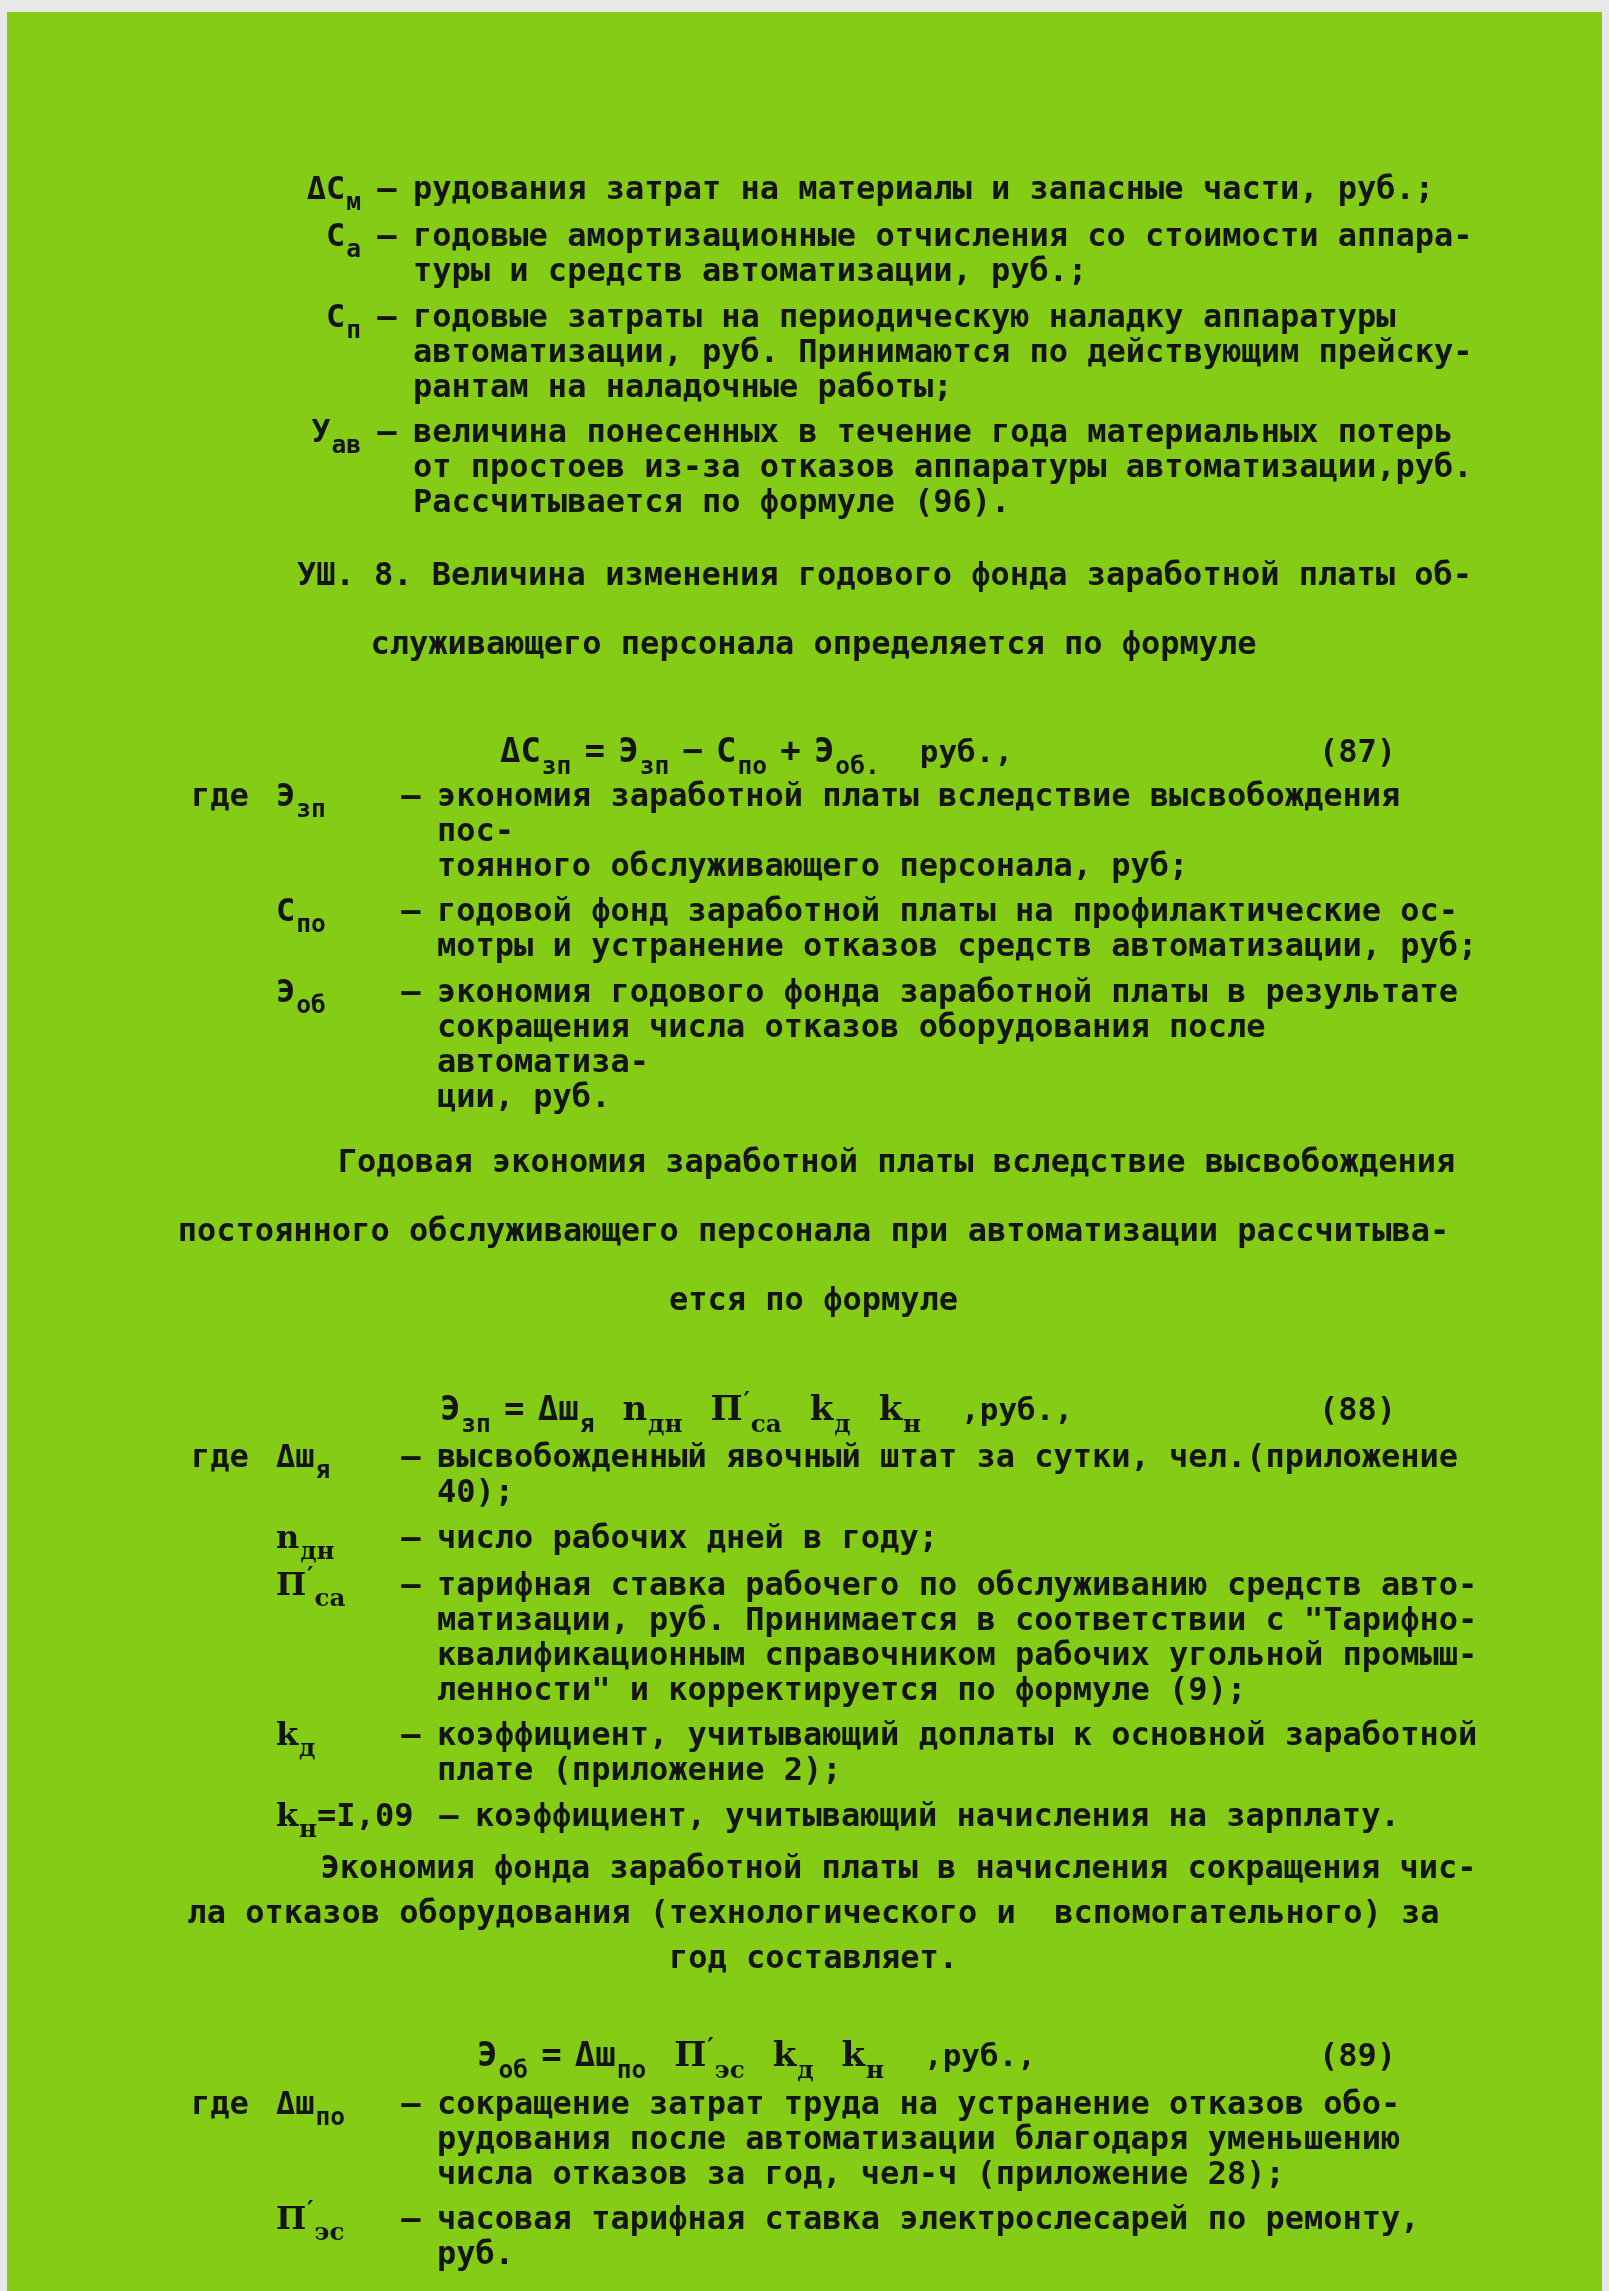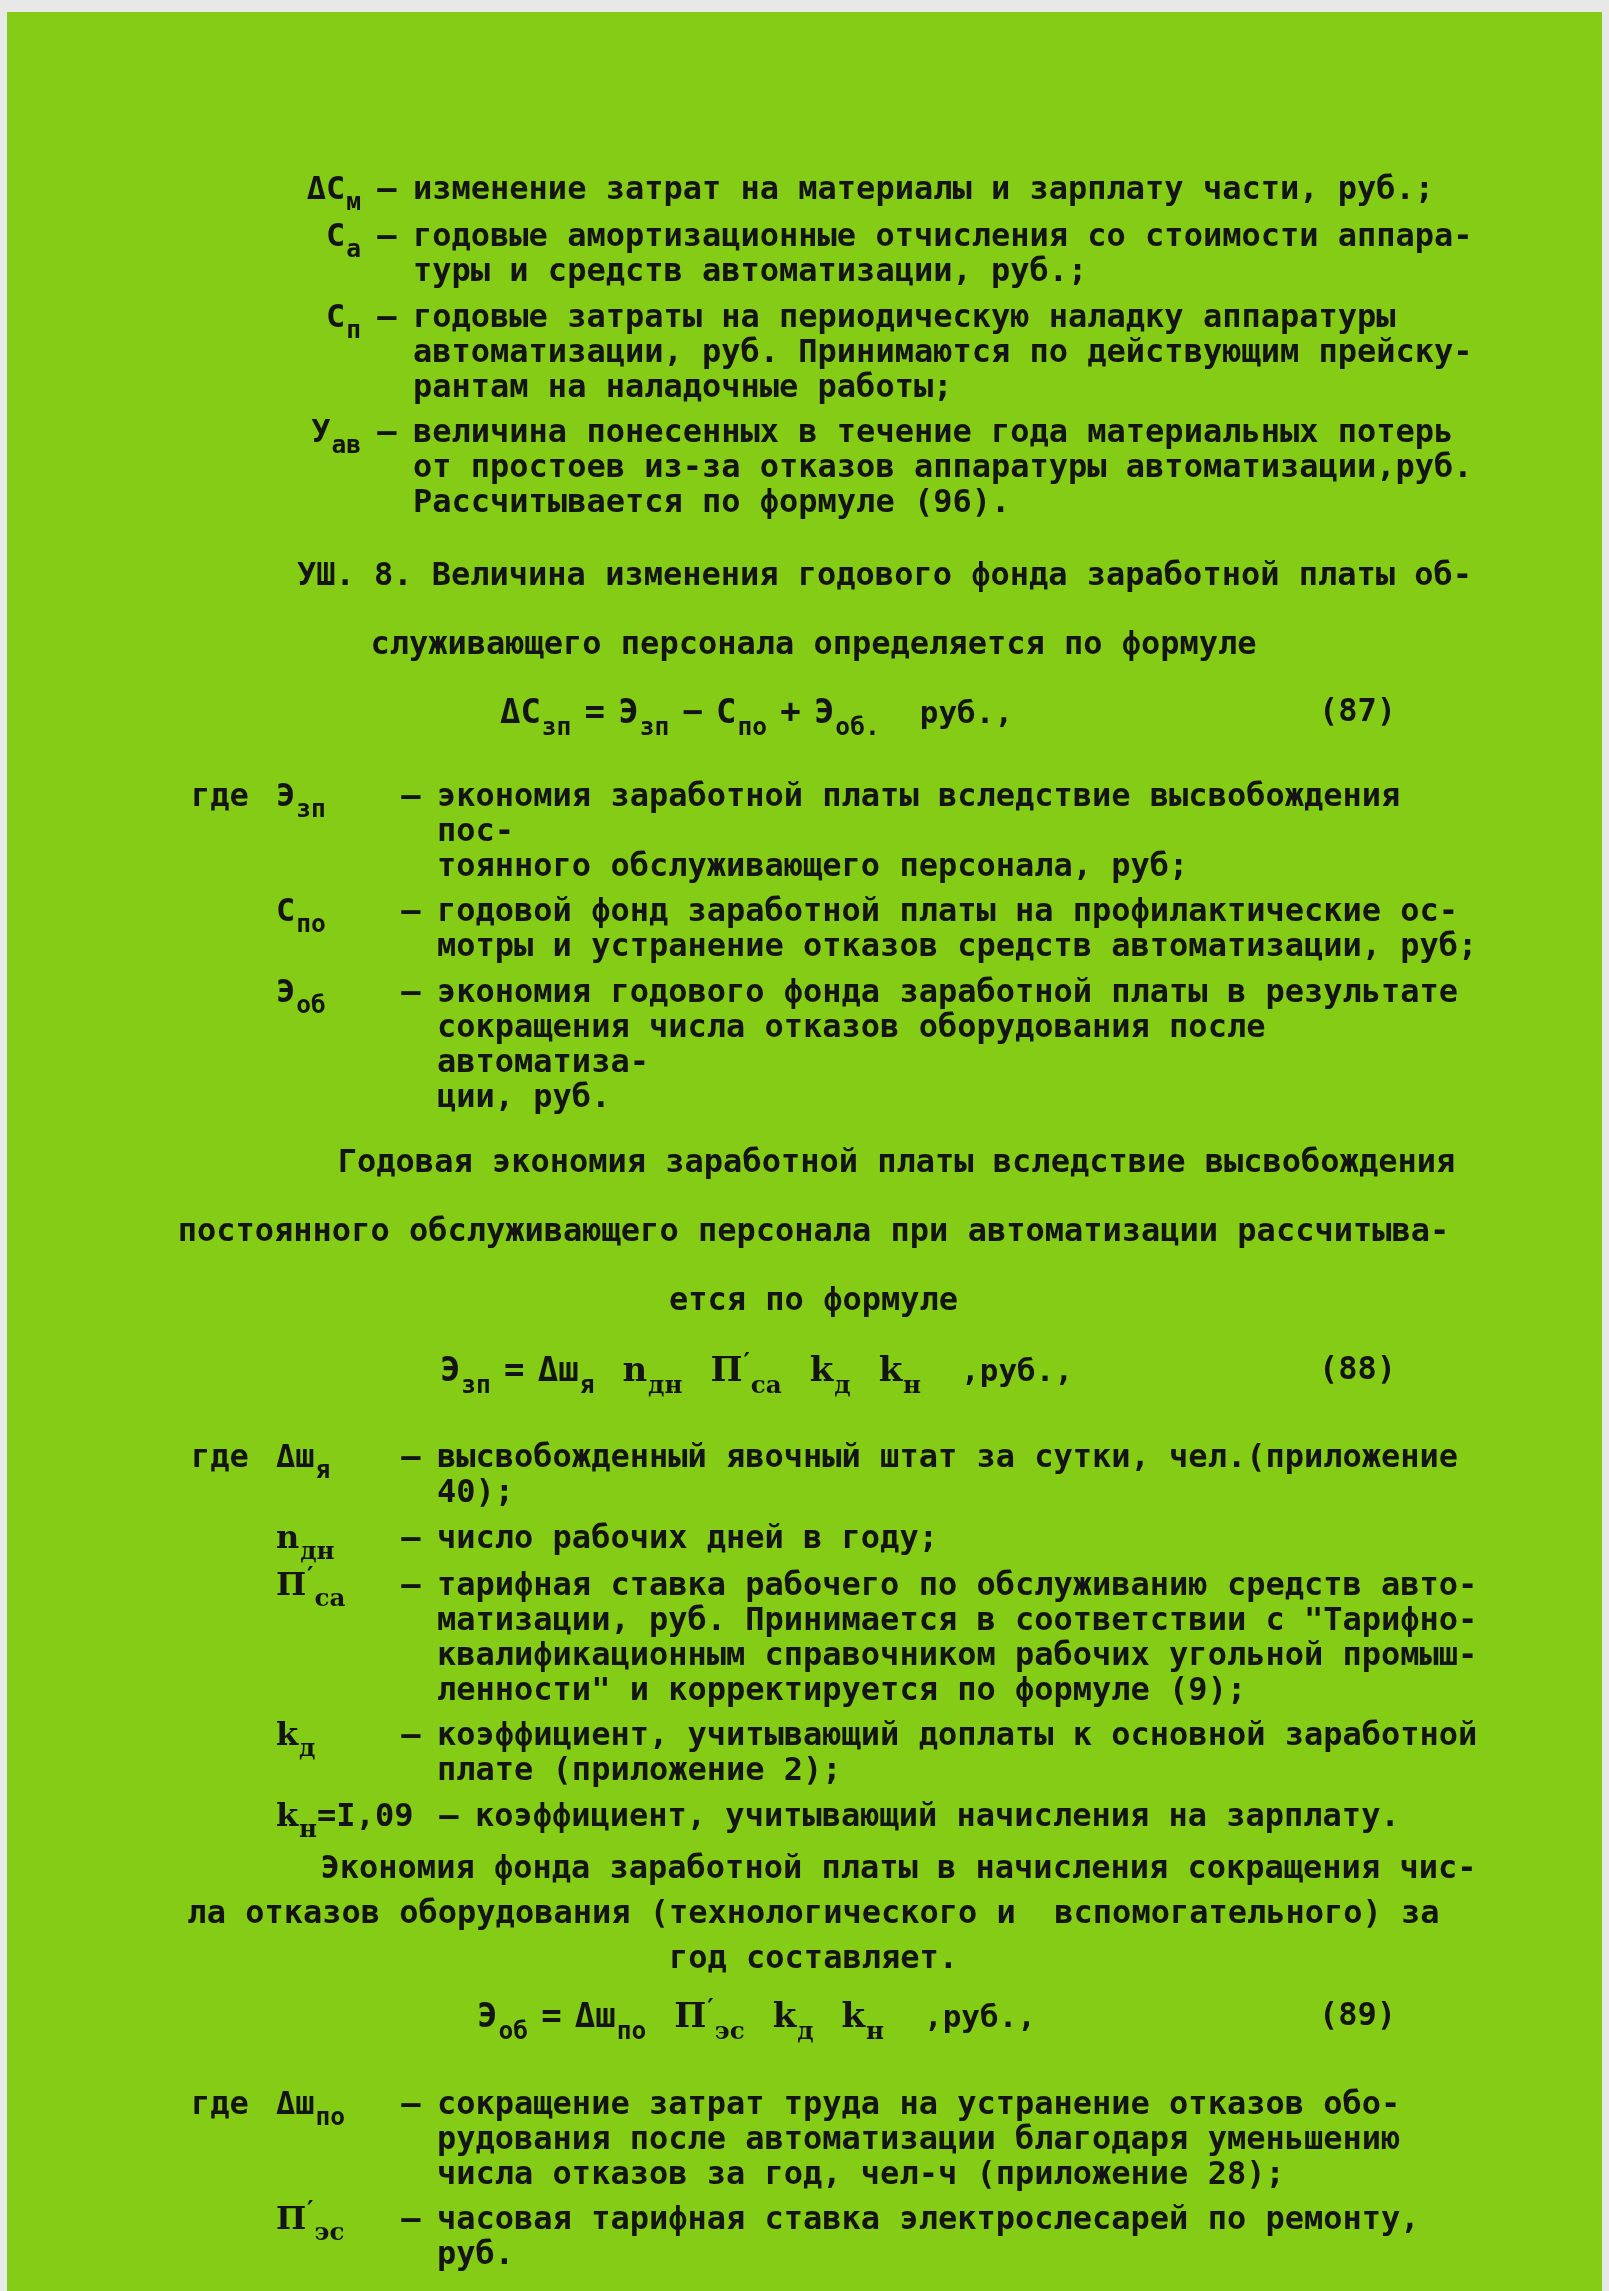--- a/index.html
+++ b/index.html
@@ -20,42 +20,42 @@
   .dtext{flex:0 1 auto;white-space:pre-wrap;}
   .sub{font-size:24.6px;display:inline-block;transform:translateY(11.4px);margin-left:0.9px;}
   .prime{font-size:24.6px;display:inline-block;transform:translateY(-11.4px);margin-left:0.9px;}
   .it{font-family:"DejaVu Serif",serif;}
   
   .para{font-size:32px;line-height:69px;white-space:pre-wrap;text-align:center;}
   .p87{text-indent:142px;margin-top:21px;}
   .p88{text-indent:166px;margin-top:13.2px;}
   .p89{text-indent:170px;margin-top:7.6px;line-height:45px;}
   
-  .formula{position:relative;display:flex;justify-content:center;align-items:flex-start;font-size:34px;height:79px;}
+  .formula{position:relative;display:flex;justify-content:center;align-items:flex-end;font-size:34px;height:79px;}
   .f87{margin:13.2px 0 7.6px;}
   .f88{margin:15px 0 11.4px;}
   .f89{margin:15px 0 11.4px;}
   .f-body{display:flex;align-items:baseline;transform:translateX(-57px);}
   .f-op{margin:0 13.2px;}
   .f-gap{margin-left:28px;}
   .fsub{font-size:24.6px;display:inline-block;transform:translateY(12.3px);margin-left:0.9px;}
   .f-unit{margin-left:40px;font-size:31px;}
   .f-num{position:absolute;right:92px;font-size:32px;}
   .page-num{text-align:right;padding-right:218px;margin-top:13.2px;font-size:34px;}
 </style>
 </head>
 <body>
 
 <div class="sheet">
 <div class="content">
 
   <div class="def-row">
     <span class="sym-col"><span>Δ</span><span>С</span><span class="sub">м</span></span>
     <span class="dash">–</span>
-    <span class="dtext">изменение затрат на материалы и зарплату части, руб.;</span>
+    <span class="dtext">рудования затрат на материалы и запасные части, руб.;</span>
   </div>
   <div class="def-row">
     <span class="sym-col"><span>С</span><span class="sub">а</span></span>
     <span class="dash">–</span>
     <span class="dtext">годовые амортизационные отчисления со стоимости аппара-
 туры и средств автоматизации, руб.;</span>
   </div>
   <div class="def-row">
     <span class="sym-col"><span>С</span><span class="sub">п</span></span>
     <span class="dash">–</span>

